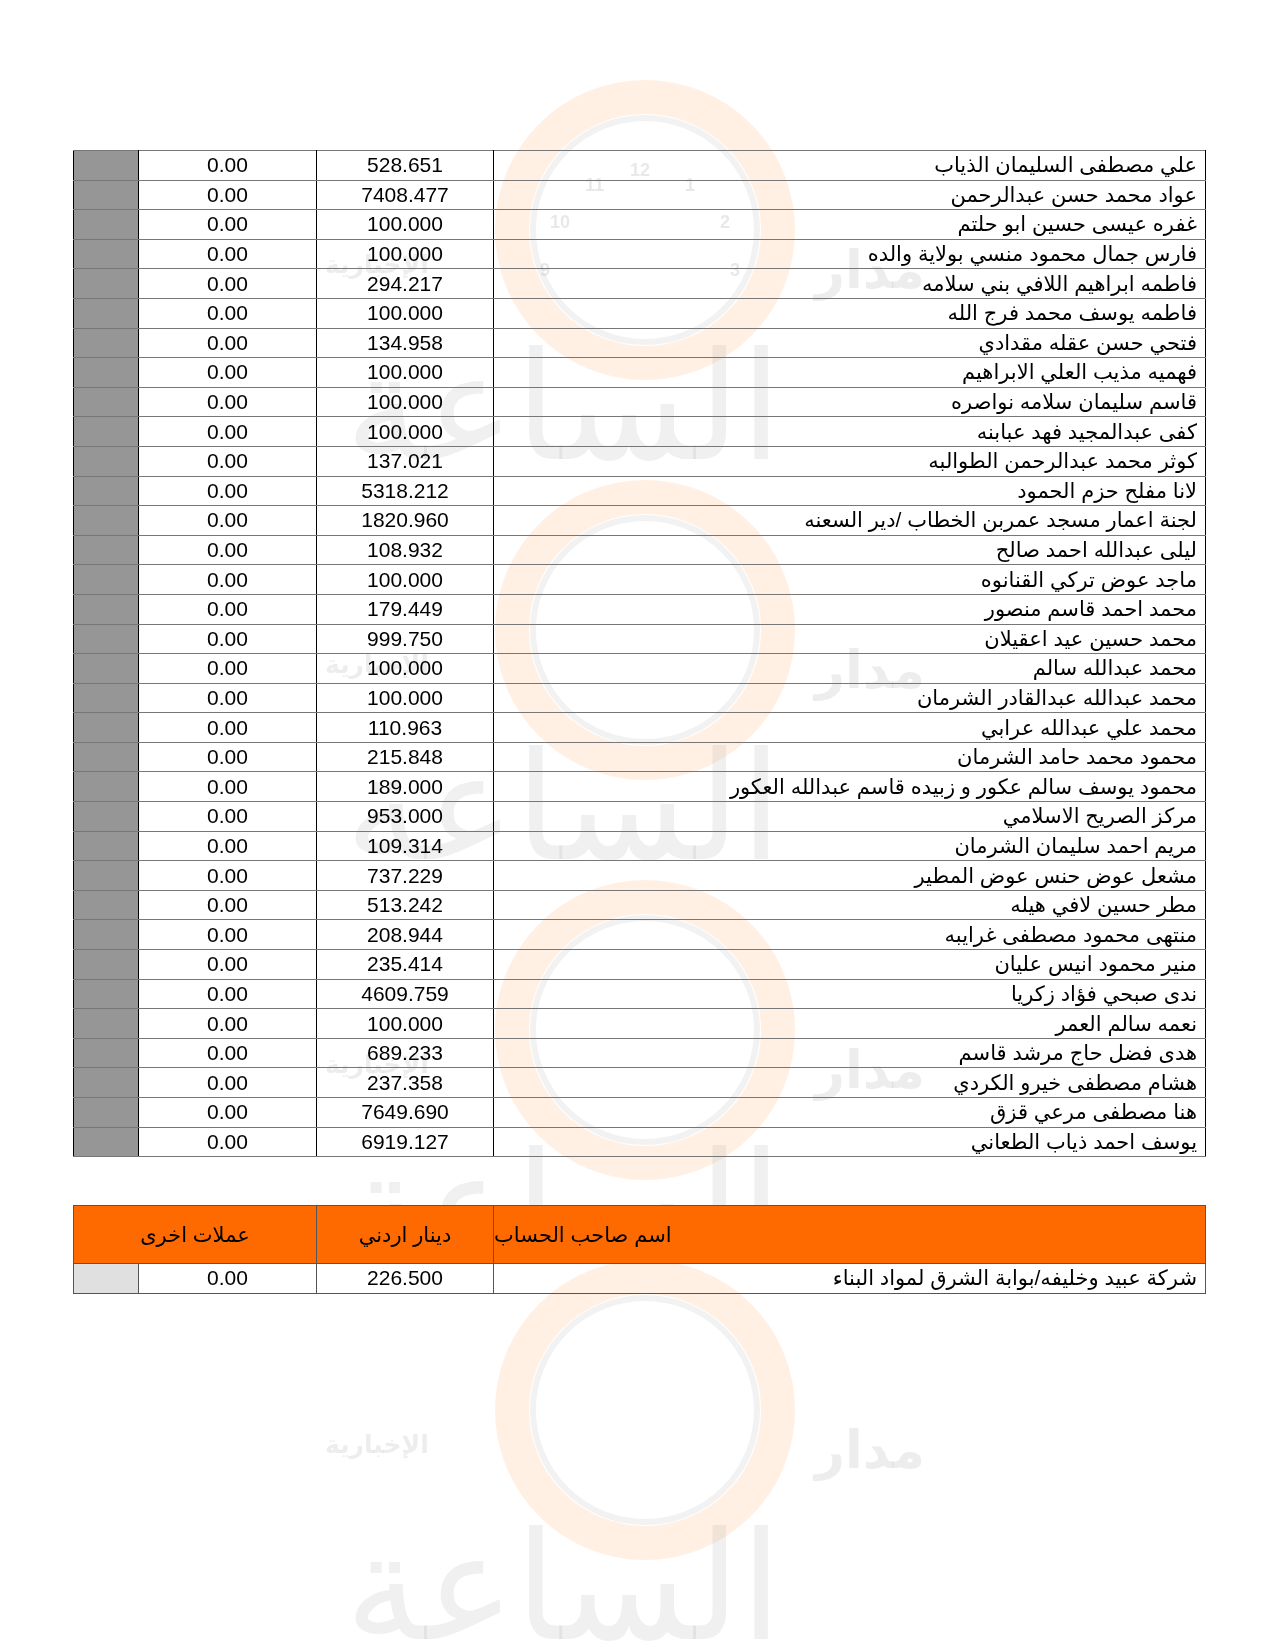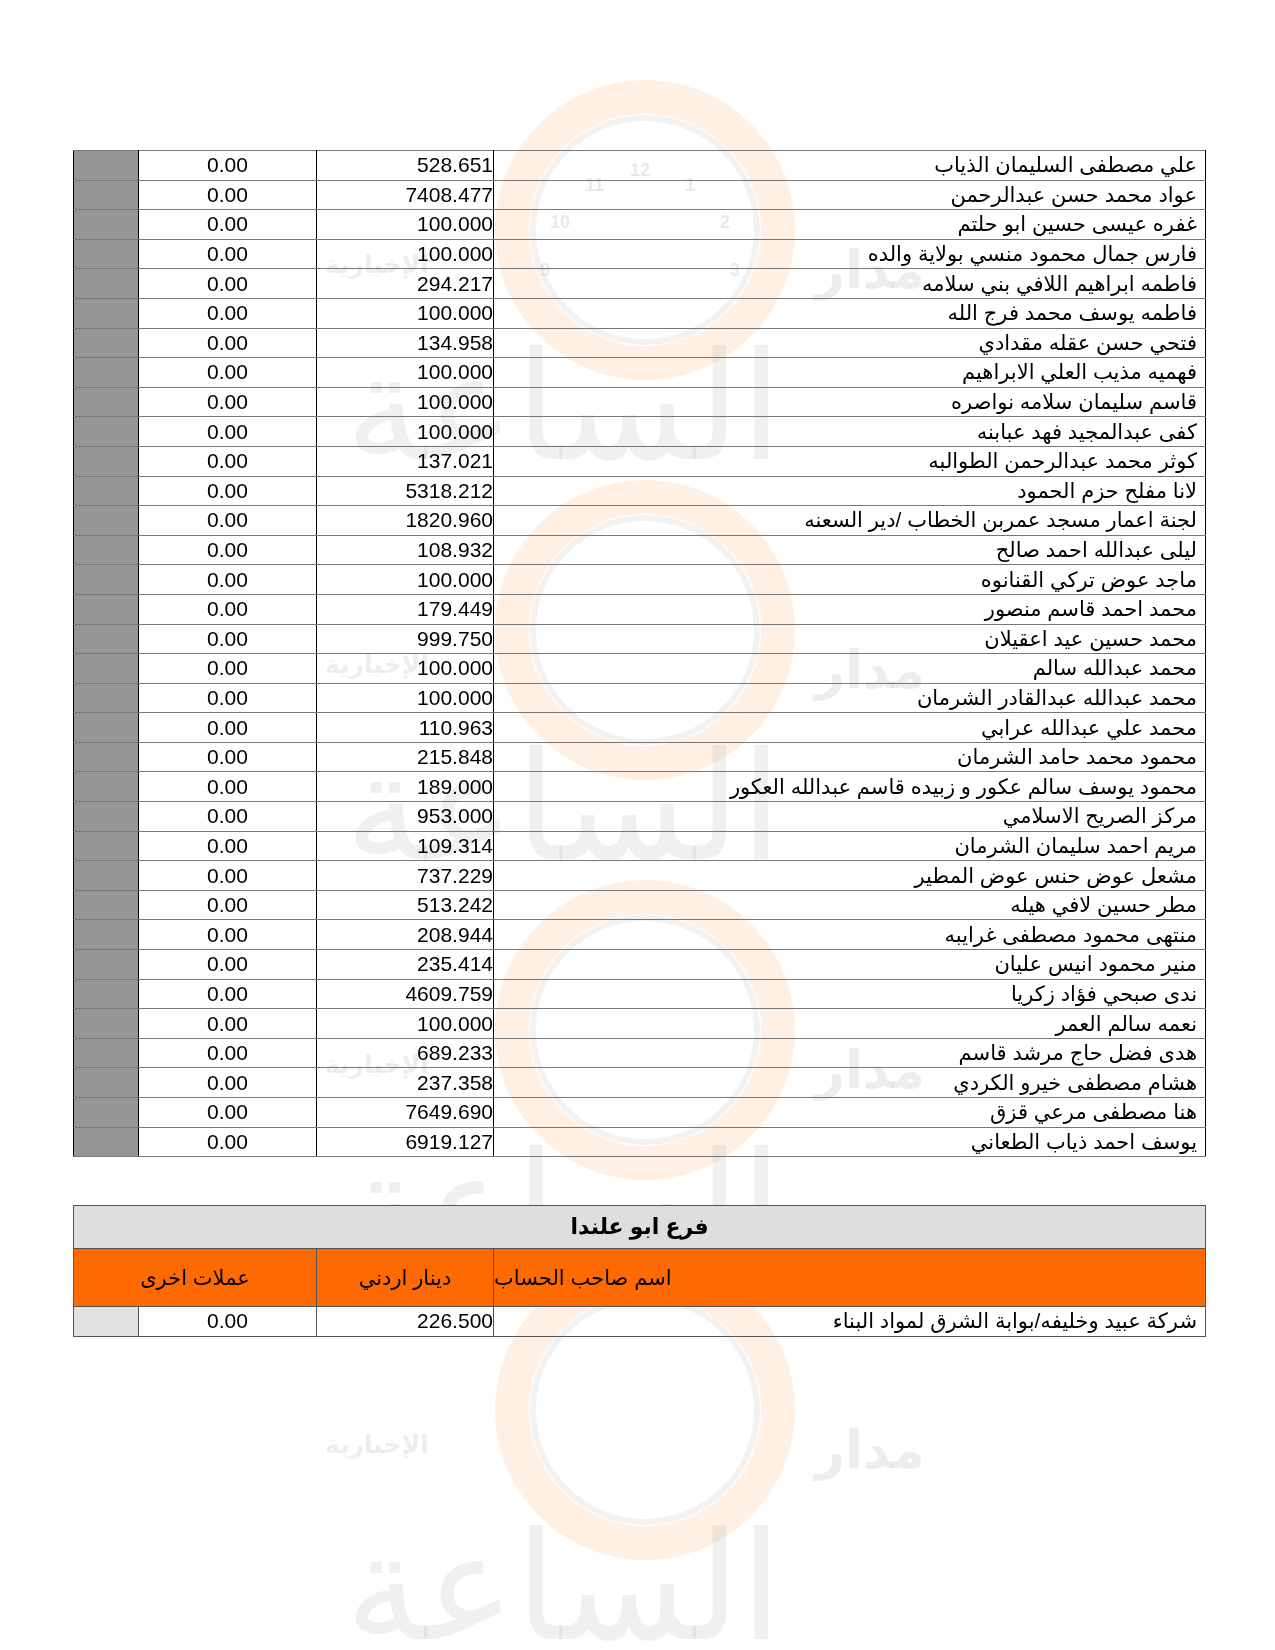--- a/index.html
+++ b/index.html
@@ -19,21 +19,21 @@
   .wm .word2 { position:absolute; left:0px; top:170px; font-size:25px; font-weight:bold; color:rgba(140,140,140,0.16); }
   .wm .big { position:absolute; left:20px; top:240px; font-size:150px; font-weight:normal; color:rgba(140,140,140,0.13); letter-spacing:10px; }
 
   table.grid { position:absolute; left:73px; border-collapse:collapse; table-layout:fixed; z-index:1; }
   table.grid td { border:1px solid #000; height:28.6px; padding:0; font-size:21px; color:#000; }
   table.grid tr td { border-top-color:#777; border-bottom-color:#777; }
   td.pat { width:64px;
     background: repeating-linear-gradient(90deg,#444 0px,#444 1px,#e8e8e8 1px,#e8e8e8 2px); }
   td.pat.plain { background:#e0e0e0; }
   td.oth { width:177px; text-align:center; }
-  td.jod { width:176px; text-align:right; }
+  td.jod { width:176px; text-align:center; }
   td.name { width:703px; text-align:right; direction:rtl; padding-right:8px !important; font-size:19px; }
 
   #t1 { top:150px; }
   #t2 { top:1205px; }
   #t2 td { border-color:#555; }
   .branch { background:#dedede; height:42px !important; text-align:center; color:#b30000; font-weight:bold; font-size:22px !important; direction:rtl; }
   .hdr td { background:#ff6a00; color:#fff; height:57px !important; text-align:center; font-size:21px !important; direction:rtl; }
   .hdr td.name { text-align:left; }
 </style>
 </head>
@@ -279,23 +279,20 @@
         <td class="pat"></td>
         <td class="oth">0.00</td>
         <td class="jod">6919.127</td>
         <td class="name">يوسف احمد ذياب الطعاني</td>
       </tr>
     </tbody>
 </table>
 
 <table class="grid" id="t2">
   <tbody>
-    <tr>
-      <td class="branch" colspan="4">فرع ابو علندا</td>
-    </tr>
     <tr class="hdr">
       <td class="oth" colspan="2" style="width:241px;">عملات اخرى</td>
       <td class="jod">دينار اردني</td>
       <td class="name">اسم صاحب الحساب</td>
     </tr>
     <tr>
       <td class="pat plain"></td>
       <td class="oth">0.00</td>
       <td class="jod">226.500</td>
       <td class="name">شركة عبيد وخليفه/بوابة الشرق لمواد البناء</td>

